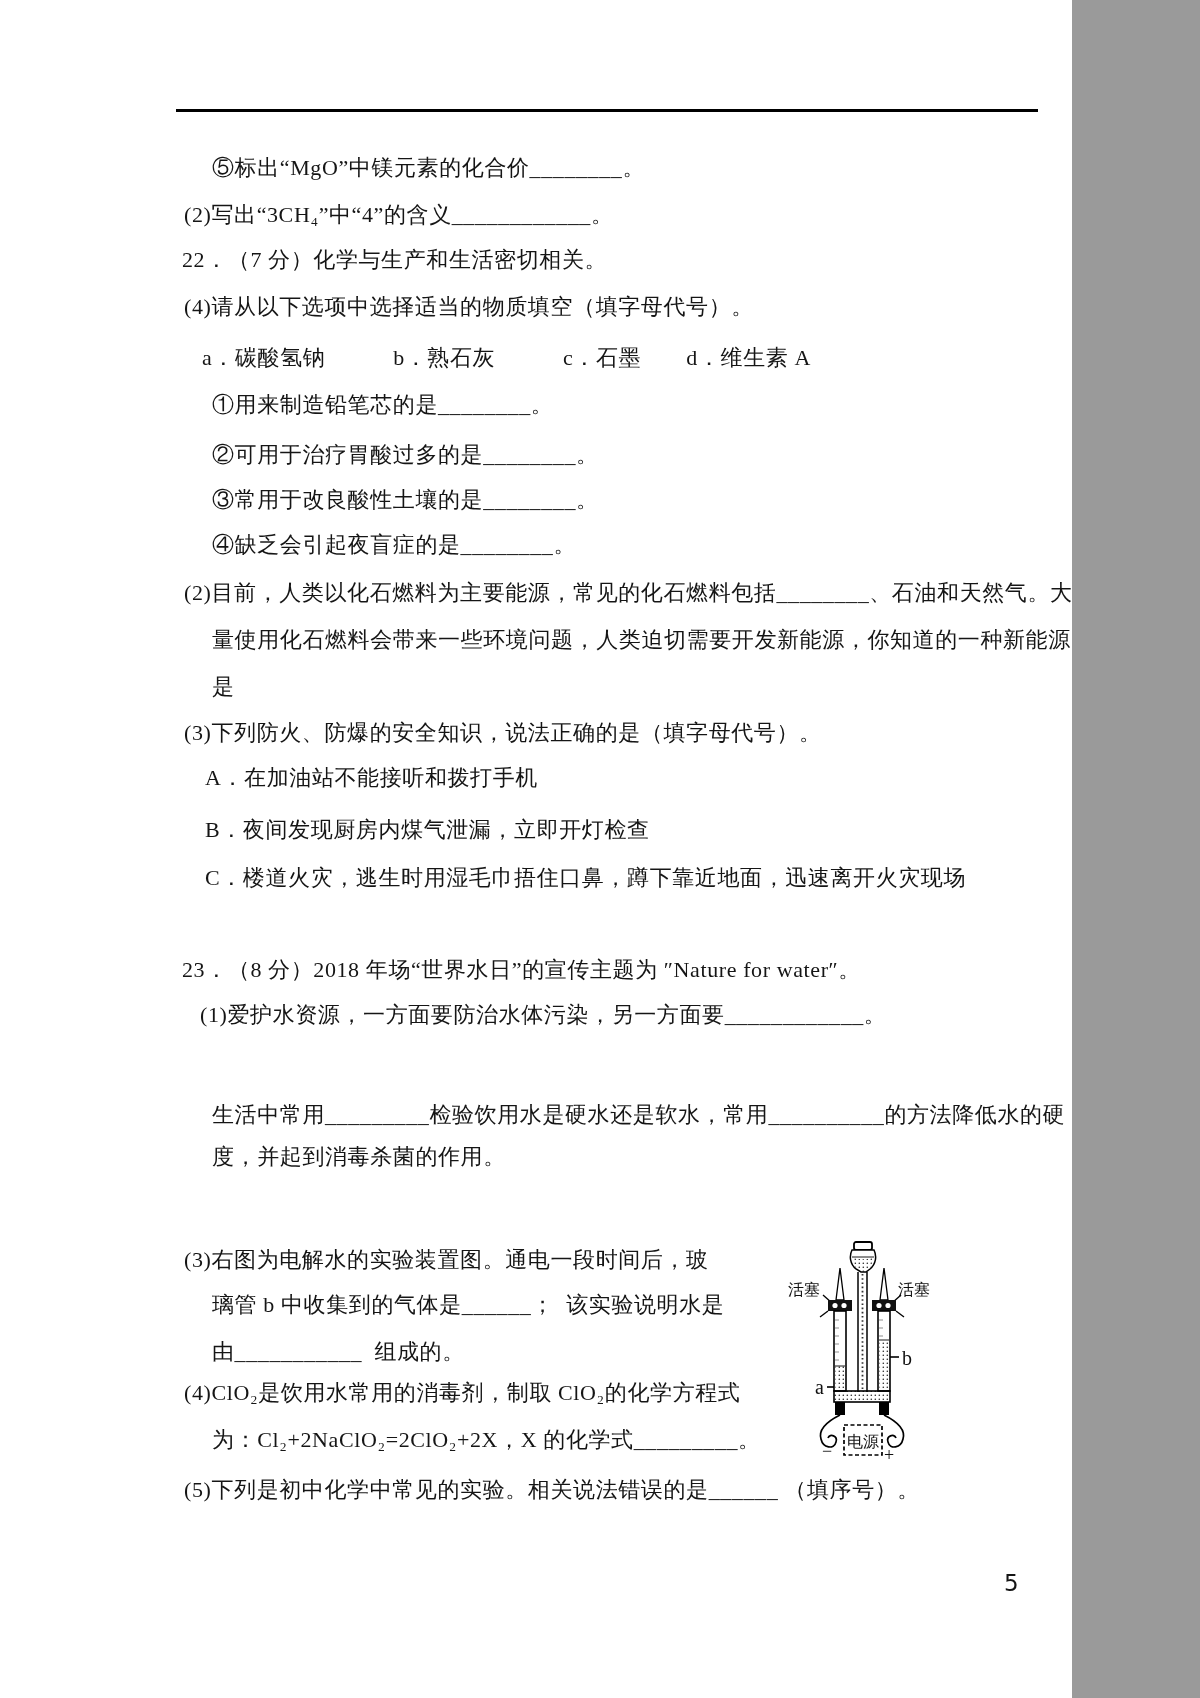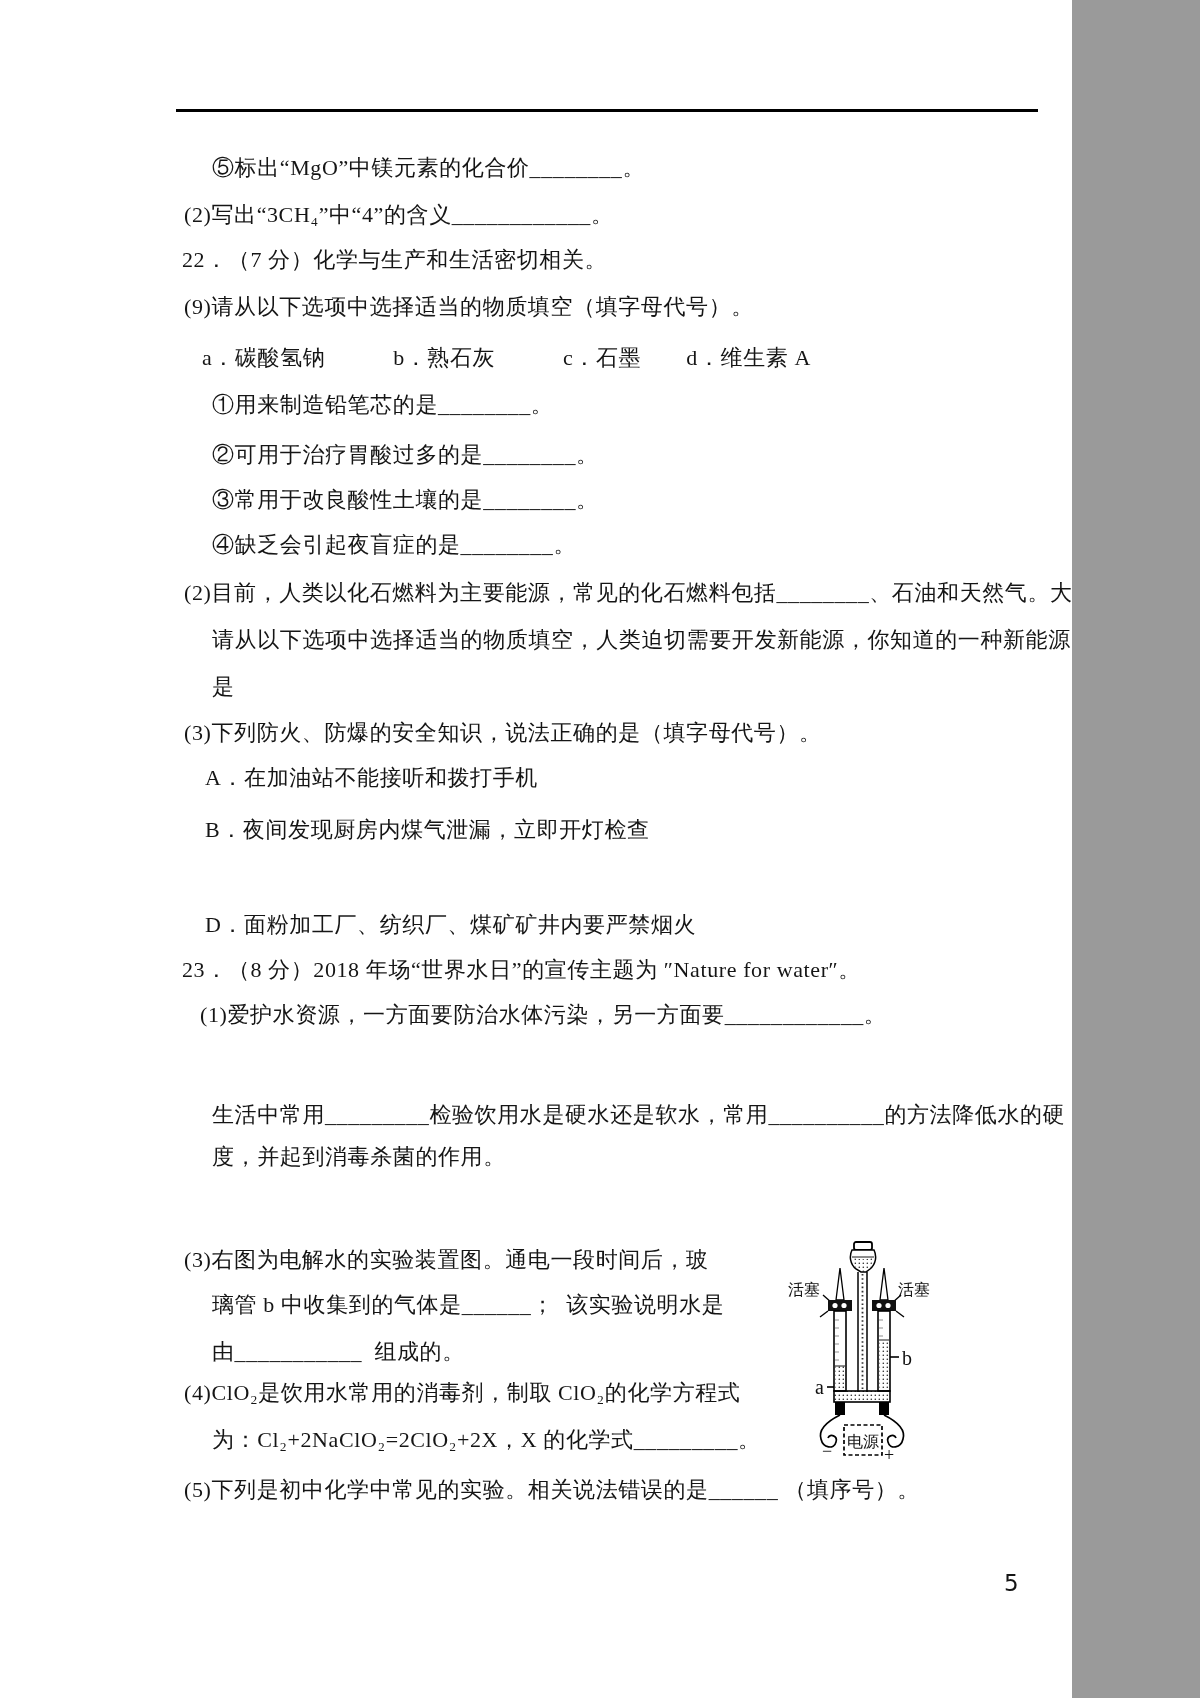--- a/index.html
+++ b/index.html
@@ -35,33 +35,33 @@
 <body>
 
 <div class="page">
 
   <div class="rule"></div>
 
   <div class="ln" style="left:212px;top:153px">⑤标出“MgO”中镁元素的化合价________。</div>
   <div class="ln" style="left:184px;top:200px">(2)写出“3CH₄”中“4”的含义____________。</div>
 
   <div class="ln" style="left:182px;top:245px">22．（7 分）化学与生产和生活密切相关。</div>
-  <div class="ln" style="left:184px;top:292px">(9)请从以下选项中选择适当的物质填空（填字母代号）。</div>
+  <div class="ln" style="left:184px;top:292px">(4)请从以下选项中选择适当的物质填空（填字母代号）。</div>
   <div class="ln" style="left:202px;top:343px">a．碳酸氢钠　　　b．熟石灰　　　c．石墨　　d．维生素 A</div>
   <div class="ln" style="left:212px;top:390px">①用来制造铅笔芯的是________。</div>
   <div class="ln" style="left:212px;top:440px">②可用于治疗胃酸过多的是________。</div>
   <div class="ln" style="left:212px;top:530px">④缺乏会引起夜盲症的是________。</div>
   <div class="ln" style="left:212px;top:485px">③常用于改良酸性土壤的是________。</div>
   <div class="ln" style="left:184px;top:578px">(2)目前，人类以化石燃料为主要能源，常见的化石燃料包括________、石油和天然气。大</div>
-  <div class="ln" style="left:212px;top:625px">请从以下选项中选择适当的物质填空，人类迫切需要开发新能源，你知道的一种新能源</div>
+  <div class="ln" style="left:212px;top:625px">量使用化石燃料会带来一些环境问题，人类迫切需要开发新能源，你知道的一种新能源</div>
   <div class="ln" style="left:212px;top:672px">是</div>
   <div class="ln" style="left:184px;top:718px">(3)下列防火、防爆的安全知识，说法正确的是（填字母代号）。</div>
   <div class="ln" style="left:205px;top:763px">A．在加油站不能接听和拨打手机</div>
   <div class="ln" style="left:205px;top:815px">B．夜间发现厨房内煤气泄漏，立即开灯检查</div>
-  <div class="ln" style="left:205px;top:910px">D．面粉加工厂、纺织厂、煤矿矿井内要严禁烟火</div>
+  <div class="ln" style="left:205px;top:863px">C．楼道火灾，逃生时用湿毛巾捂住口鼻，蹲下靠近地面，迅速离开火灾现场</div>
 
   <div class="ln" style="left:182px;top:955px">23．（8 分）2018 年场“世界水日”的宣传主题为 ″Nature for water″。</div>
   <div class="ln" style="left:200px;top:1000px">(1)爱护水资源，一方面要防治水体污染，另一方面要____________。</div>
   <div class="ln" style="left:212px;top:1100px">生活中常用_________检验饮用水是硬水还是软水，常用__________的方法降低水的硬</div>
   <div class="ln" style="left:212px;top:1142px">度，并起到消毒杀菌的作用。</div>
   <div class="ln" style="left:184px;top:1245px">(3)右图为电解水的实验装置图。通电一段时间后，玻</div>
   <div class="ln" style="left:212px;top:1290px">璃管 b 中收集到的气体是______；  该实验说明水是</div>
   <div class="ln" style="left:212px;top:1337px">由___________  组成的。</div>
   <div class="ln" style="left:184px;top:1378px">(4)ClO₂是饮用水常用的消毒剂，制取 ClO₂的化学方程式</div>
   <div class="ln" style="left:212px;top:1425px">为：Cl₂+2NaClO₂=2ClO₂+2X，X 的化学式_________。</div>

